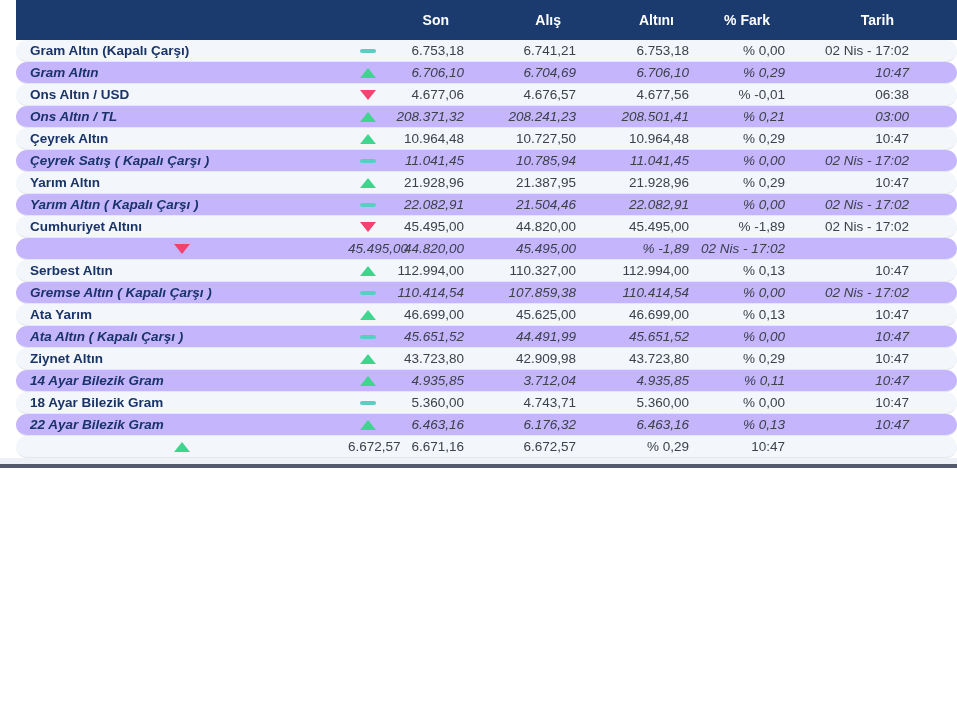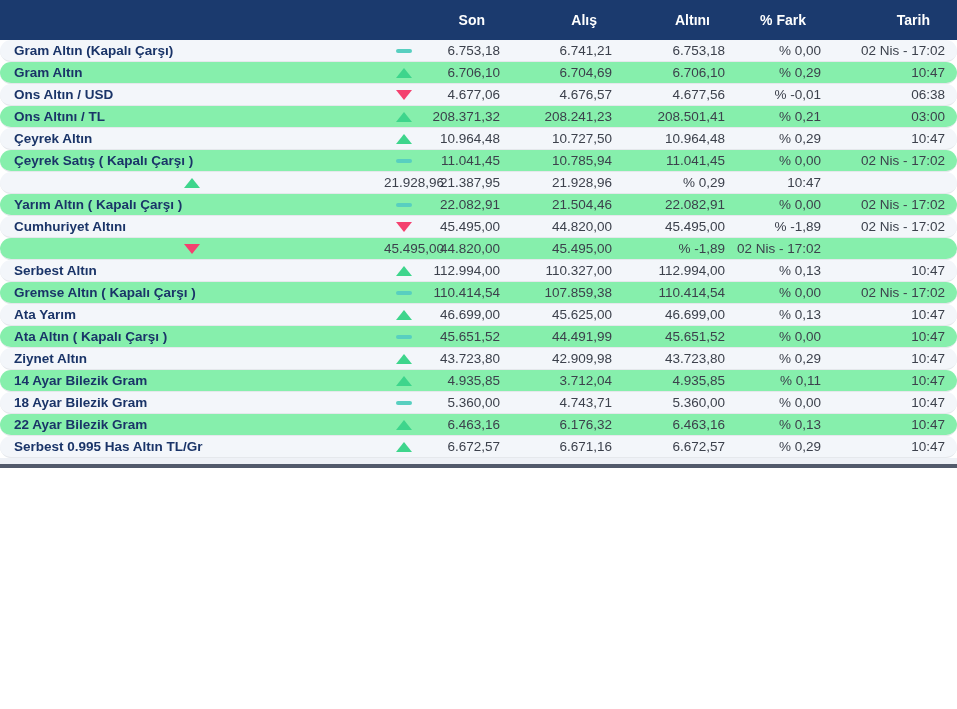--- a/index.html
+++ b/index.html
@@ -5,39 +5,40 @@
   * { box-sizing: border-box; margin: 0; padding: 0; }
   html, body {
     width: 957px; height: 709px; overflow: hidden;
     font-family: "Liberation Sans", sans-serif;
     background: #ffffff;
   }
   .grid {
     display: grid;
     grid-template-columns: 1fr 40px 76px 112px 113px 96px 124px;
     align-items: center;
-    padding-right: 12px;
+    padding-right: 48px;
+    margin-left: 16px;
   }
   .thead {
     height: 40px;
     background: var(--header-bg, #1b3a6e);
     color: #ffffff;
     font-size: 14px;
     font-weight: bold;
   }
   .th { text-align: right; padding-right: 15px; white-space: nowrap; }
   .row {
     height: 22px;
     border-bottom: 1px solid #e5e8ec;
     font-size: 13.5px;
     cursor: pointer;
     border-radius: 12px;
   }
   .row.odd  { background: #f3f6fa; }
-  .row.even { background: #86efac; }
+  .row.even { background: #c4b5fd; font-style: italic; }
   .name {
     padding-left: 14px;
     color: var(--name-color, #1a3468);
     font-weight: bold;
     white-space: nowrap;
     font-size: 13.5px;
   }
   .num { text-align: right; color: #3c414c; white-space: nowrap; }
   .trend-cell { display: flex; justify-content: center; align-items: center; height: 100%; }
   .tri-up {
@@ -105,21 +106,21 @@
       <span class="trend tri-down"></span>
     </div>
     <div class="num c-son">4.677,06</div>
     <div class="num c-alis">4.676,57</div>
     <div class="num c-satis">4.677,56</div>
     <div class="num c-fark">% -0,01</div>
     <div class="num c-tarih">06:38</div>
   </div>
 
   <div class="grid row even">
-    <div class="name c-name">Ons Altını / TL</div>
+    <div class="name c-name">Ons Altın / TL</div>
     <div class="trend-cell">
       <span class="trend tri-up"></span>
     </div>
     <div class="num c-son">208.371,32</div>
     <div class="num c-alis">208.241,23</div>
     <div class="num c-satis">208.501,41</div>
     <div class="num c-fark">% 0,21</div>
     <div class="num c-tarih">03:00</div>
   </div>
 
@@ -141,20 +142,21 @@
       <span class="trend dash"></span>
     </div>
     <div class="num c-son">11.041,45</div>
     <div class="num c-alis">10.785,94</div>
     <div class="num c-satis">11.041,45</div>
     <div class="num c-fark">% 0,00</div>
     <div class="num c-tarih">02 Nis - 17:02</div>
   </div>
 
   <div class="grid row odd">
+    <div class="name c-name">Yarım Altın</div>
     <div class="trend-cell">
       <span class="trend tri-up"></span>
     </div>
     <div class="num c-son">21.928,96</div>
     <div class="num c-alis">21.387,95</div>
     <div class="num c-satis">21.928,96</div>
     <div class="num c-fark">% 0,29</div>
     <div class="num c-tarih">10:47</div>
   </div>
 
@@ -283,21 +285,20 @@
       <span class="trend tri-up"></span>
     </div>
     <div class="num c-son">6.463,16</div>
     <div class="num c-alis">6.176,32</div>
     <div class="num c-satis">6.463,16</div>
     <div class="num c-fark">% 0,13</div>
     <div class="num c-tarih">10:47</div>
   </div>
 
   <div class="grid row odd">
-    <div class="name c-name">Serbest 0.995 Has Altın TL/Gr</div>
     <div class="trend-cell">
       <span class="trend tri-up"></span>
     </div>
     <div class="num c-son">6.672,57</div>
     <div class="num c-alis">6.671,16</div>
     <div class="num c-satis">6.672,57</div>
     <div class="num c-fark">% 0,29</div>
     <div class="num c-tarih">10:47</div>
   </div>
 </div>

